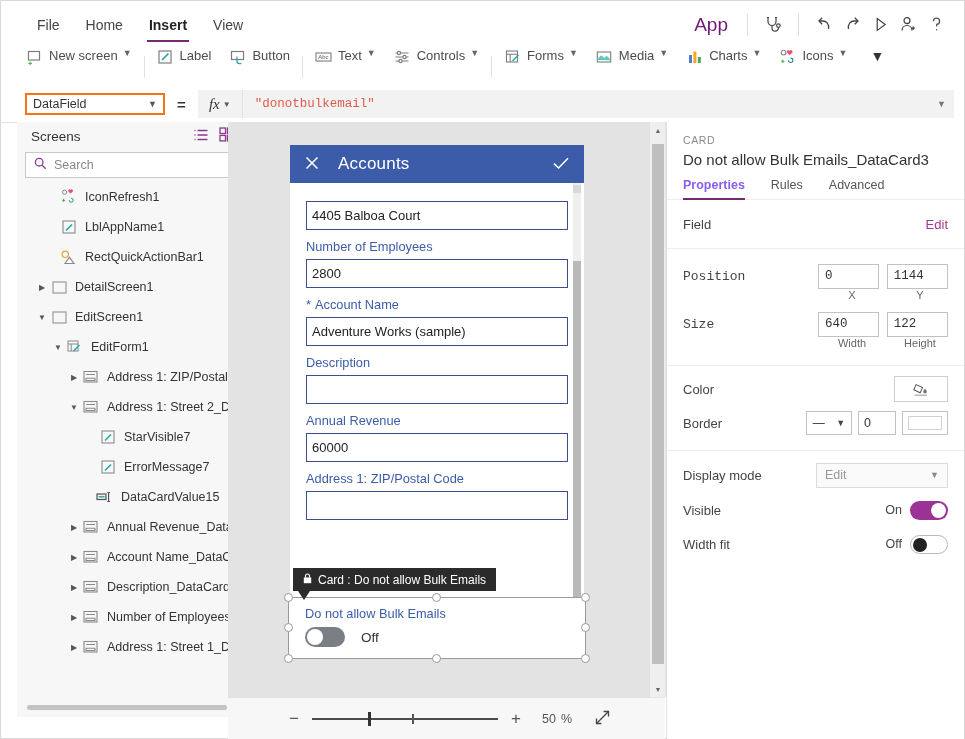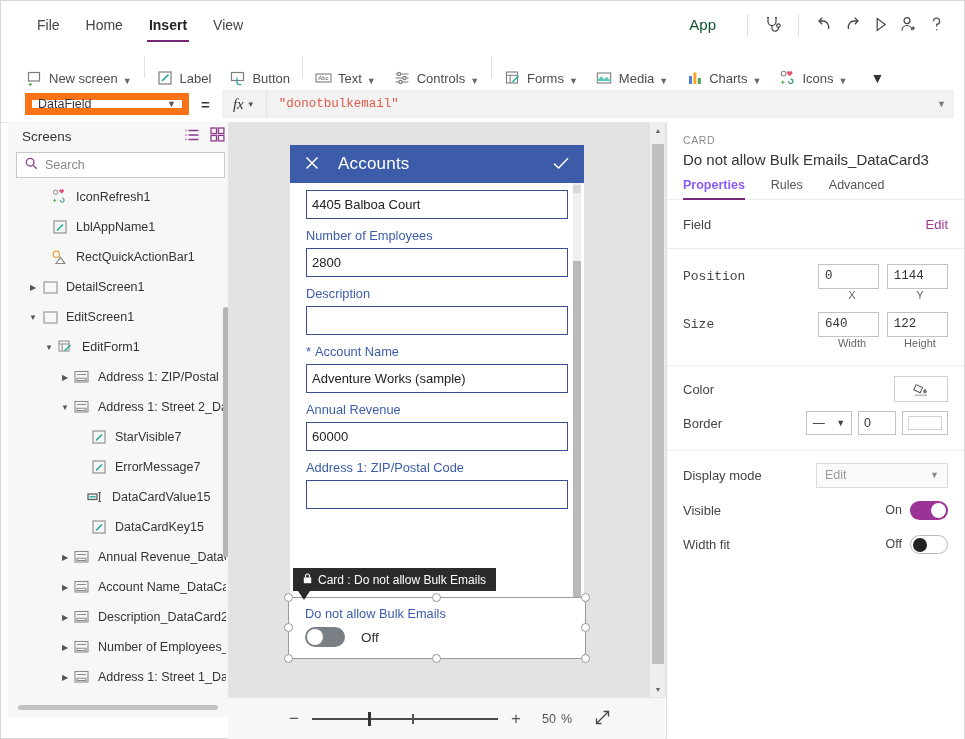--- a/index.html
+++ b/index.html
@@ -11,48 +11,48 @@
   }
   #app{position:relative;width:965px;height:739px;border:1px solid #d8d8d8;box-sizing:border-box;background:#fff;}
 
   
   .menubar{position:absolute;left:0;top:0;width:963px;height:47px;background:#fff;display:flex;align-items:center;justify-content:center;}
   .menubar .mi{font-size:14px;color:#444;padding:4px 2px;margin:0 11px;position:relative;cursor:default;}
   .menubar .mi.first{margin-left:34px;}
   .menubar .mi.active{color:#222;font-weight:bold;}
   .menubar .mi.active::after{content:"";position:absolute;left:0;right:0;bottom:-5px;height:2px;background:#742774;}
   .menu-right{margin-left:auto;display:flex;align-items:center;height:100%;padding-right:14px;}
-  .menu-right .applbl{font-size:15px;color:#14532d;margin-right:20px;}
+  .menu-right .applbl{font-size:19px;color:#701a75;margin-right:8px;}
   .sep{width:1px;height:22px;background:#ddd;margin:0 11px;}
   .icobtn{width:28px;height:28px;display:flex;align-items:center;justify-content:center;color:#444;}
   .icobtn svg{display:block;}
 
   
   .ribbon{position:absolute;left:0;top:47px;width:963px;height:38px;background:#fff;display:flex;align-items:center;border-bottom:1px solid #e6e6e6;}
-  .rb{display:flex;align-items:flex-end;height:100%;padding:0 9px;font-size:13px;color:#4c4c4c;white-space:nowrap;}
+  .rb{display:flex;align-items:flex-start;height:100%;padding:0 9px;font-size:13px;color:#4c4c4c;white-space:nowrap;}
   .rb .lbl{margin-left:6px;}
   .rb .chev{margin-left:5px;font-size:9px;color:#666;}
   .rsep{width:1px;height:22px;background:#e2e2e2;margin:0 3px;}
   .rb .gi{width:17px;height:17px;display:flex;align-items:center;justify-content:center;}
   .rb .gi svg{display:block;}
 
   
   .fxbar{position:absolute;left:0;top:85px;width:963px;height:36px;background:#fff;display:flex;align-items:center;border-bottom:1px solid #e0e0e0;}
-  .propsel{margin-left:24px;width:164px;height:22px;border:7px solid #f97316;background:#fff;display:flex;align-items:center;padding:0 6px;font-size:12.5px;color:#333;box-sizing:border-box;}
+  .propsel{margin-left:24px;width:140px;height:22px;border:2px solid #f97316;background:#fff;display:flex;align-items:center;padding:0 6px;font-size:12.5px;color:#333;box-sizing:border-box;}
   .propsel .cv{margin-left:auto;font-size:9px;color:#555;}
   .eq{margin:0 12px;font-size:15px;font-weight:bold;color:#333;}
   .fxwrap{flex:1;height:28px;background:#f2f2f2;display:flex;align-items:center;margin-right:10px;}
   .fxbtn{width:44px;height:28px;display:flex;align-items:center;justify-content:center;gap:3px;border-right:1px solid #e3e3e3;}
   .fxbtn .fxi{font-style:italic;font-family:"Liberation Serif",serif;font-size:15px;color:#333;}
   .fxbtn .cv{font-size:8px;color:#555;}
   .fxval{margin-left:12px;font-family:"Liberation Mono","DejaVu Sans Mono",monospace;font-size:12.5px;color:#e05b49;}
   .fxend{margin-left:auto;margin-right:8px;font-size:9px;color:#777;}
 
   
-  .tree{position:absolute;left:7px;top:121px;width:226px;height:595px;background:#f7f7f7;border-right:1px solid #d7d7d7;box-sizing:border-box;}
+  .tree{position:absolute;left:16px;top:121px;width:226px;height:595px;background:#f7f7f7;border-right:1px solid #d7d7d7;box-sizing:border-box;}
   .tree-hd{height:28px;display:flex;align-items:center;padding:0 8px 0 14px;}
   .tree-hd .t{font-size:13.5px;color:#333;}
   .tree-hd .acts{margin-left:auto;display:flex;gap:10px;align-items:center;}
   .searchbox{margin:2px 8px 0 8px;height:26px;background:#fff;border:1px solid #c9c9c9;display:flex;align-items:center;padding:0 8px;box-sizing:border-box;}
   .searchbox .ph{font-size:12.5px;color:#888;margin-left:7px;}
   .tree-scroll{position:absolute;left:8px;top:60px;width:210px;height:518px;overflow:hidden;background:#f7f7f7;}
   .tnode{height:30px;display:flex;align-items:center;font-size:12.5px;color:#333;white-space:nowrap;box-sizing:border-box;}
   .tw{width:14px;display:flex;align-items:center;justify-content:center;flex:none;}
   .tw .arrow{font-size:8px;color:#555;}
   .tico{width:20px;height:18px;display:flex;align-items:center;justify-content:center;flex:none;margin-right:6px;}
@@ -468,29 +468,20 @@
         <span class="tico">
           <svg width="18" height="12" viewBox="0 0 18 12" fill="none" stroke="#555" stroke-width="1.2">
               <rect x="1" y="3" width="9" height="5.5" fill="#f0f0f0"></rect>
               <path d="M2.6 5.8h6" stroke="#23a7a0" stroke-width="1.4"></path>
               <path d="M12.6 1.5v9M11.2 1.5h2.8M11.2 10.5h2.8"></path>
             </svg>
         </span>
         <span class="tlabel">DataCardValue15</span>
       </div>
 
-      <div class="tnode" style="padding-left:73px">
-        <span class="tico">
-          <svg width="15" height="15" viewBox="0 0 15 15" fill="none" stroke="#8a8a8a" stroke-width="1.1">
-              <rect x="1" y="1" width="12" height="12"></rect>
-              <path d="M4 10.5l6-6" stroke="#23a7a0" stroke-width="1.6"></path>
-            </svg>
-        </span>
-        <span class="tlabel">DataCardKey15</span>
-      </div>
 
       <div class="tnode" style="padding-left:42px">
         <span class="tw">
             <span class="arrow">▶</span>
           </span>
         <span class="tico">
           <svg width="16" height="14" viewBox="0 0 16 14" fill="none" stroke="#8a8a8a" stroke-width="1.1">
               <rect x="1" y="1.5" width="13" height="10.5"></rect>
               <path d="M3 4.5h9M3 8.3h9v2.2H3z"></path>
             </svg>
@@ -577,46 +568,46 @@
               <path d="M2 8.6l4.6 4.4L16 3.2"></path>
             </svg>
         </span>
       </div>
 
       <div class="formarea">
         <div class="inner-track"></div>
         <div class="inner-sb"></div>
         <div class="inner-thumb"></div>
 
-        <div class="fld" style="padding-top:7px">
+        <div class="fld" style="padding-top:18px">
           <div class="finput">
             <span>4405 Balboa Court</span>
           </div>
         </div>
 
         <div class="fld">
           <div class="flabel">Number of Employees</div>
           <div class="finput">
             <span>2800</span>
           </div>
         </div>
 
         <div class="fld">
-          <div class="flabel">Description</div>
-          <div class="finput">
-            <span></span>
-          </div>
-        </div>
-
-        <div class="fld">
           <div class="flabel">
             <span class="star">*</span><span>Account Name</span>
           </div>
           <div class="finput">
             <span>Adventure Works (sample)</span>
+          </div>
+        </div>
+
+        <div class="fld">
+          <div class="flabel">Description</div>
+          <div class="finput">
+            <span></span>
           </div>
         </div>
 
         <div class="fld">
           <div class="flabel">Annual Revenue</div>
           <div class="finput">
             <span>60000</span>
           </div>
         </div>
 

